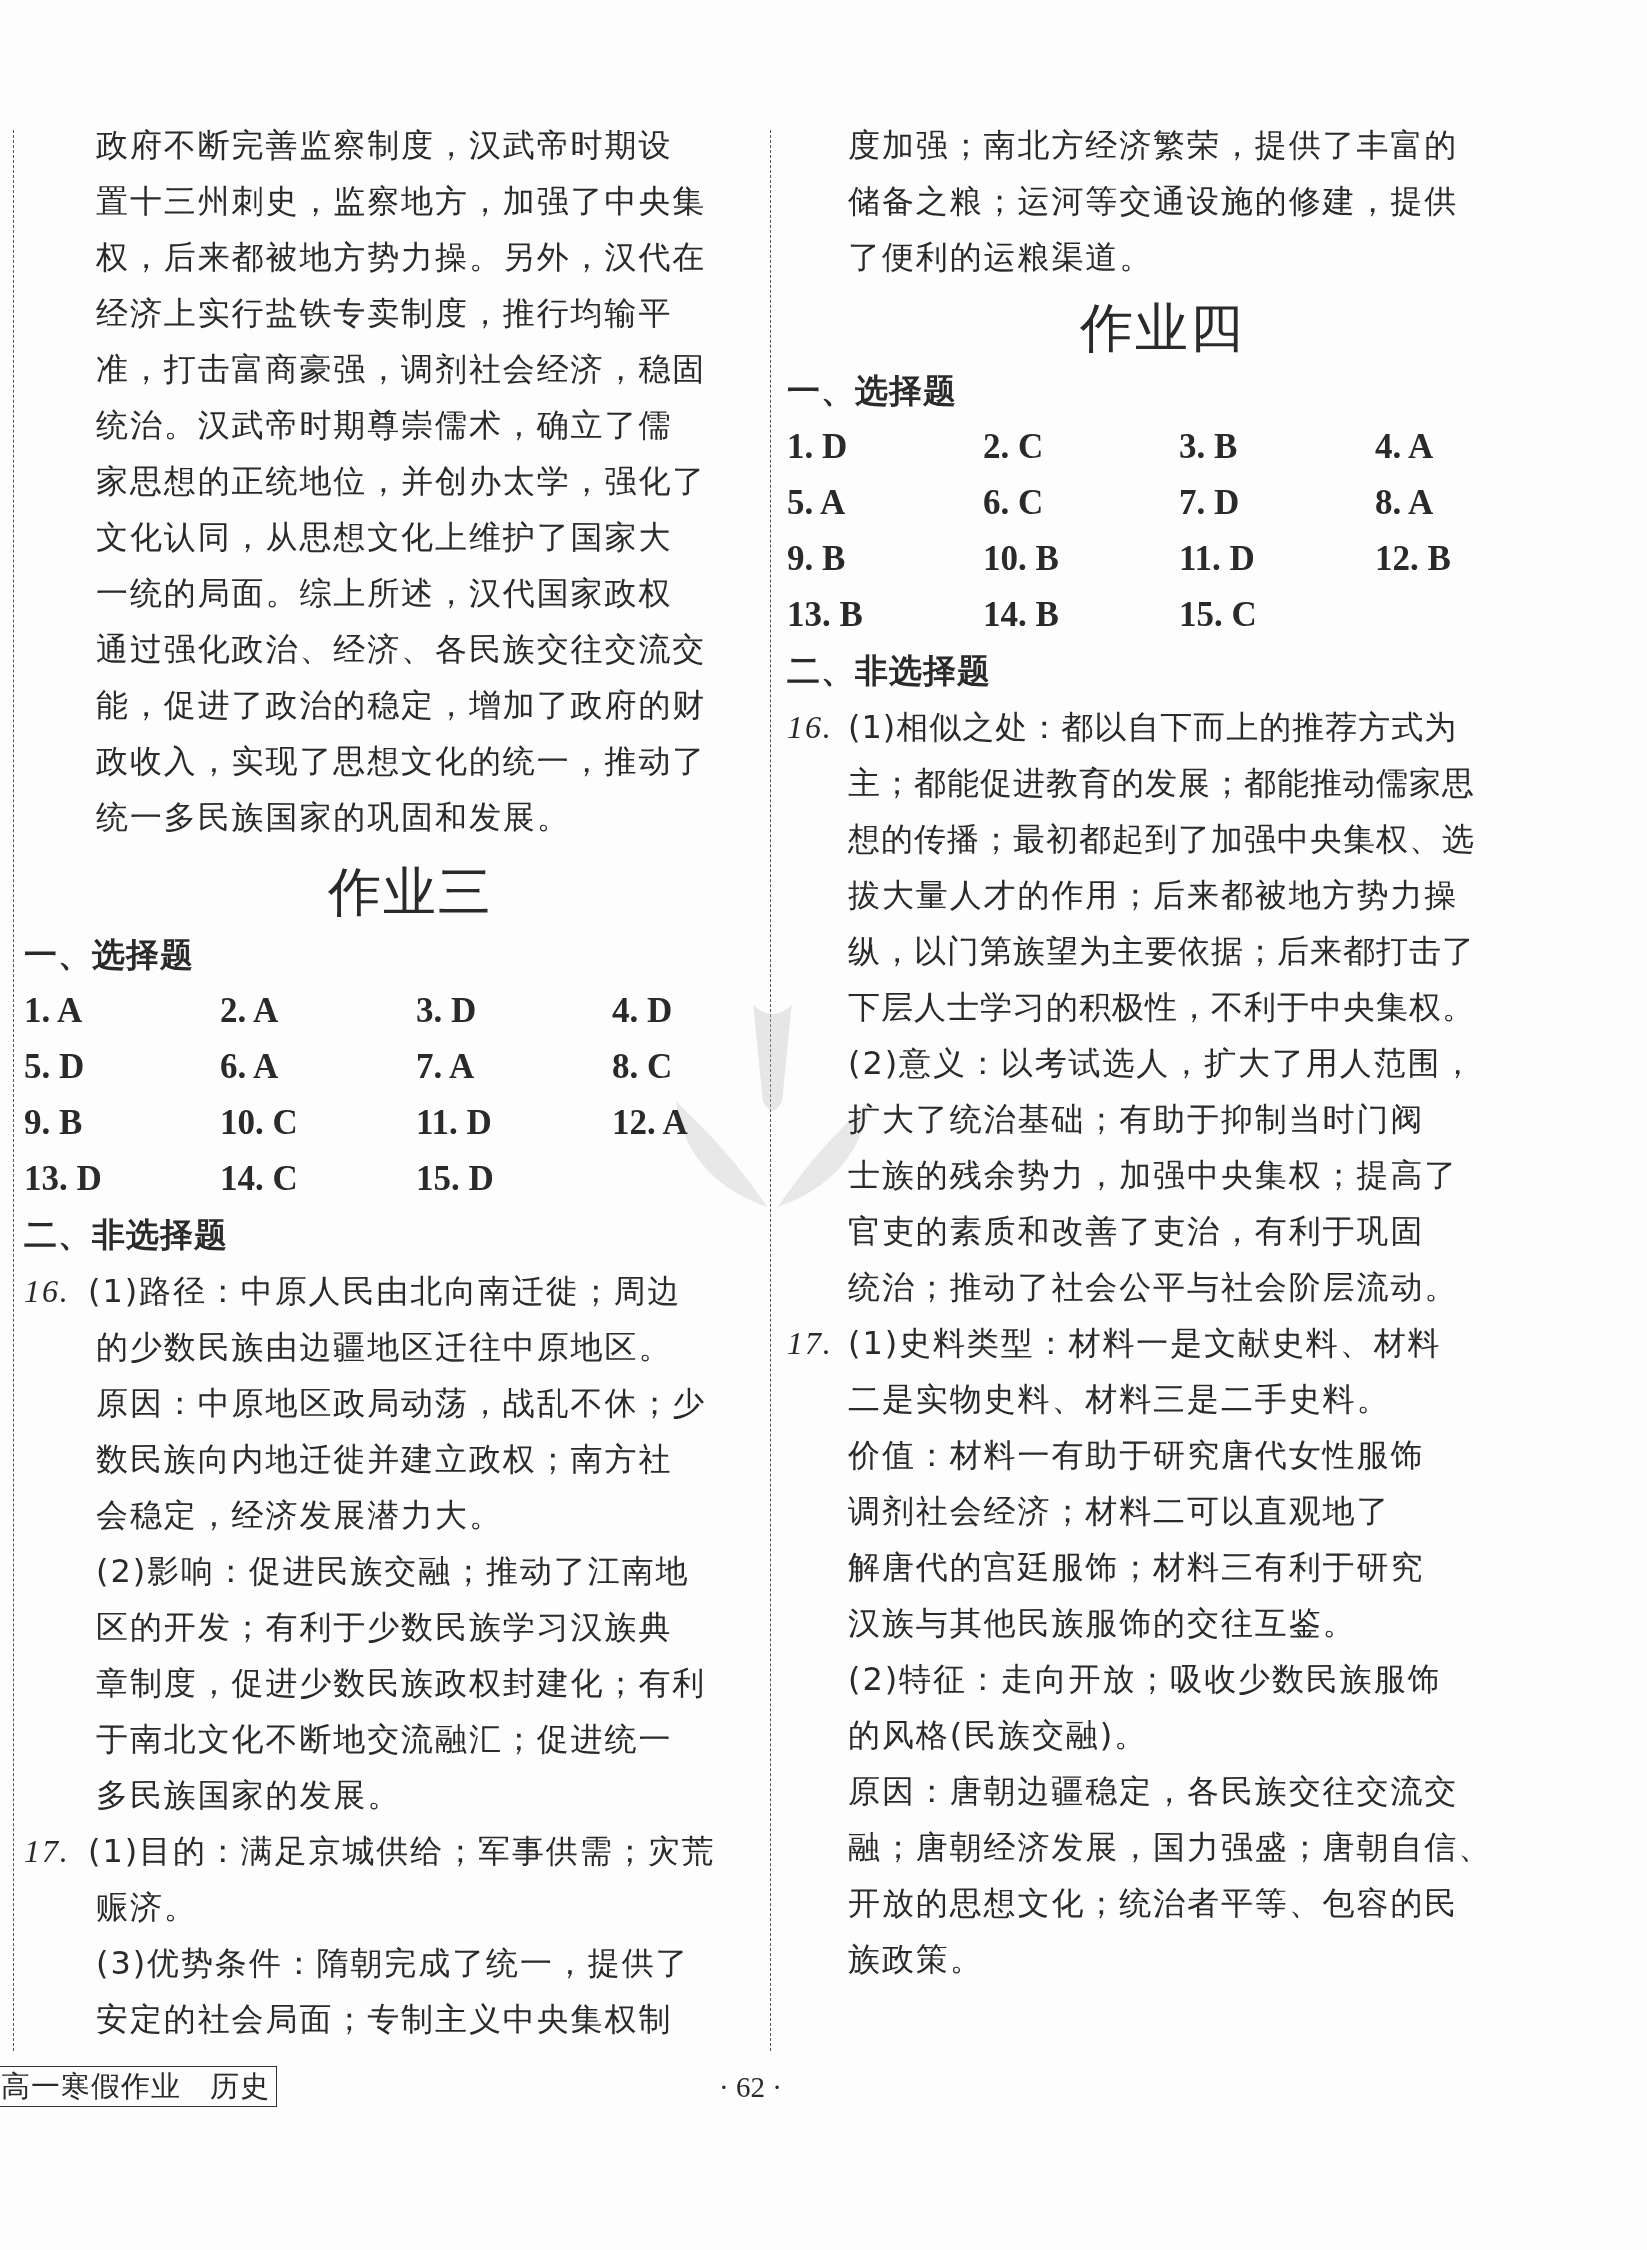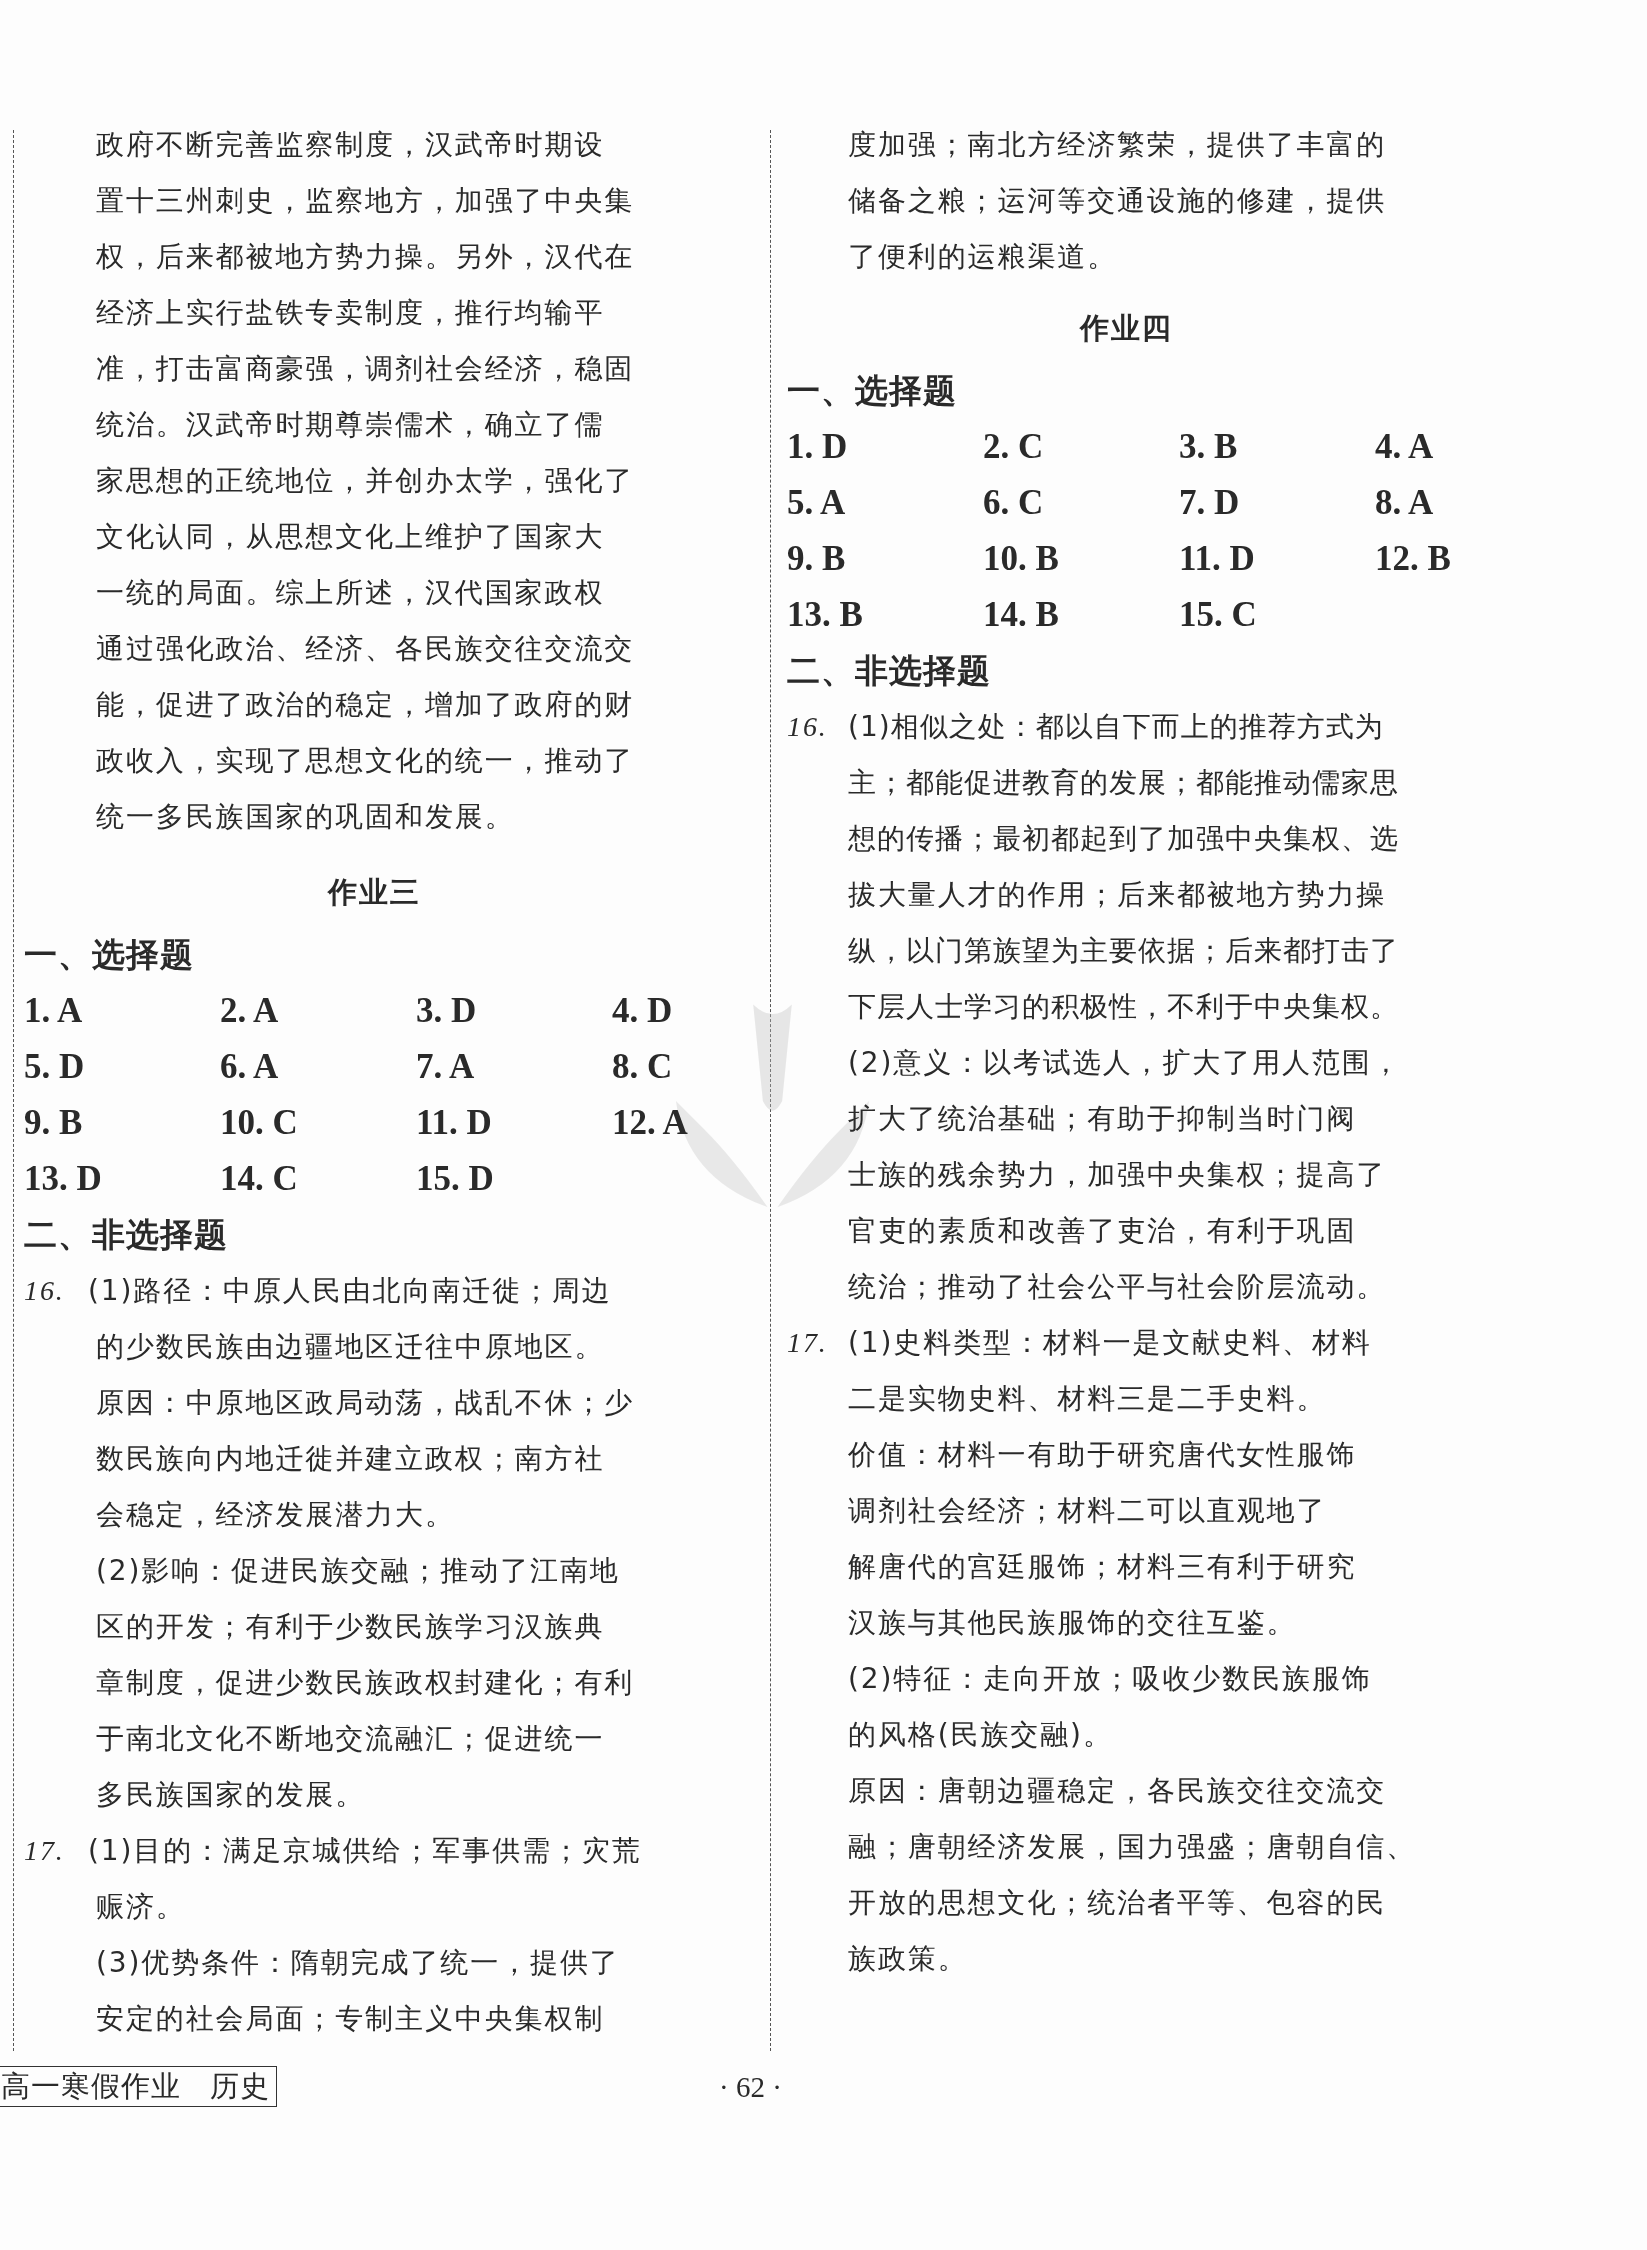--- a/index.html
+++ b/index.html
@@ -29,31 +29,31 @@
       position: absolute; left: 647px; top: 985px; width: 251px; height: 232px;
       opacity: 0.35;
     }
 
     .col { position: absolute; top: 0; }
     .col-left { left: 24px; width: 734px; }
     .col-right { left: 787px; width: 743px; }
 
     .line {
       position: absolute;
-      font-size: 28px;
+      font-size: 32px;
       line-height: 42px;
       white-space: nowrap;
       letter-spacing: 1.9px;
     }
     .indent { left: 72px; }
     .flush { left: 0; }
     .title {
       position: absolute;
-      font-size: 29px;
-      font-weight: bold;
+      font-size: 53px;
+      font-weight: normal;
       letter-spacing: 1.9px;
       line-height: 46px;
     }
     .section {
       position: absolute; left: 0;
       font-size: 33px; font-weight: bold; letter-spacing: 1px; line-height: 42px;
     }
     .ans-row { position: absolute; left: 0; width: 734px; height: 42px; font-family: "Liberation Serif", "DejaVu Serif", serif; font-size: 35px; line-height: 42px; }
     .ans { position: absolute; top: 0; font-weight: bold; }
     .ans.c0 { left: 0; }

